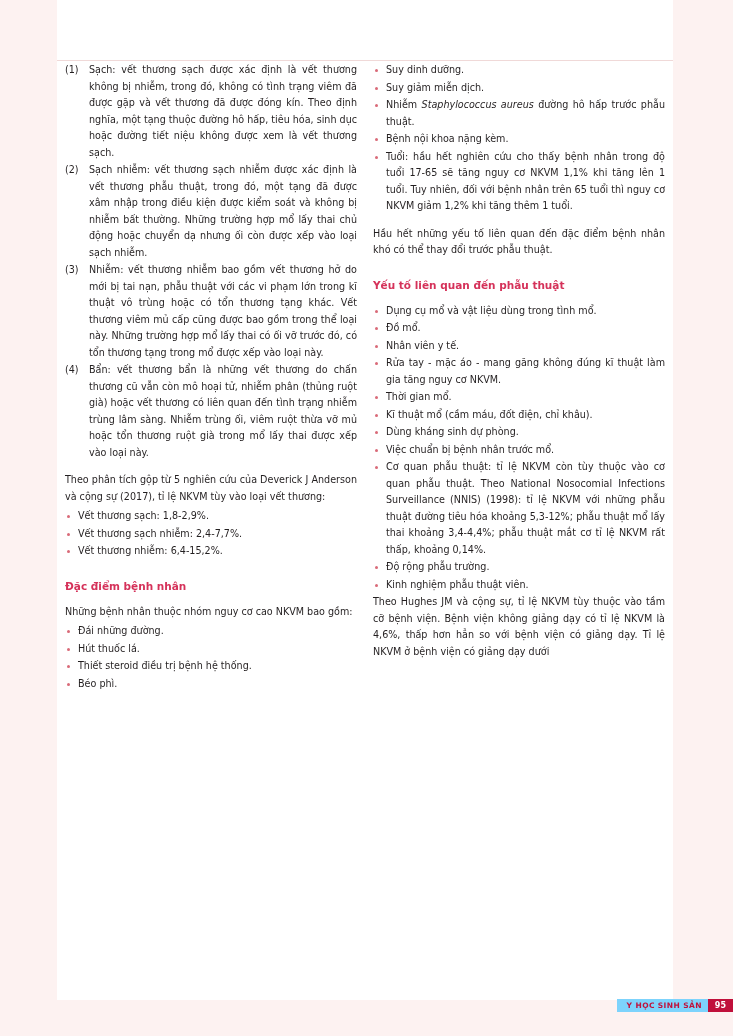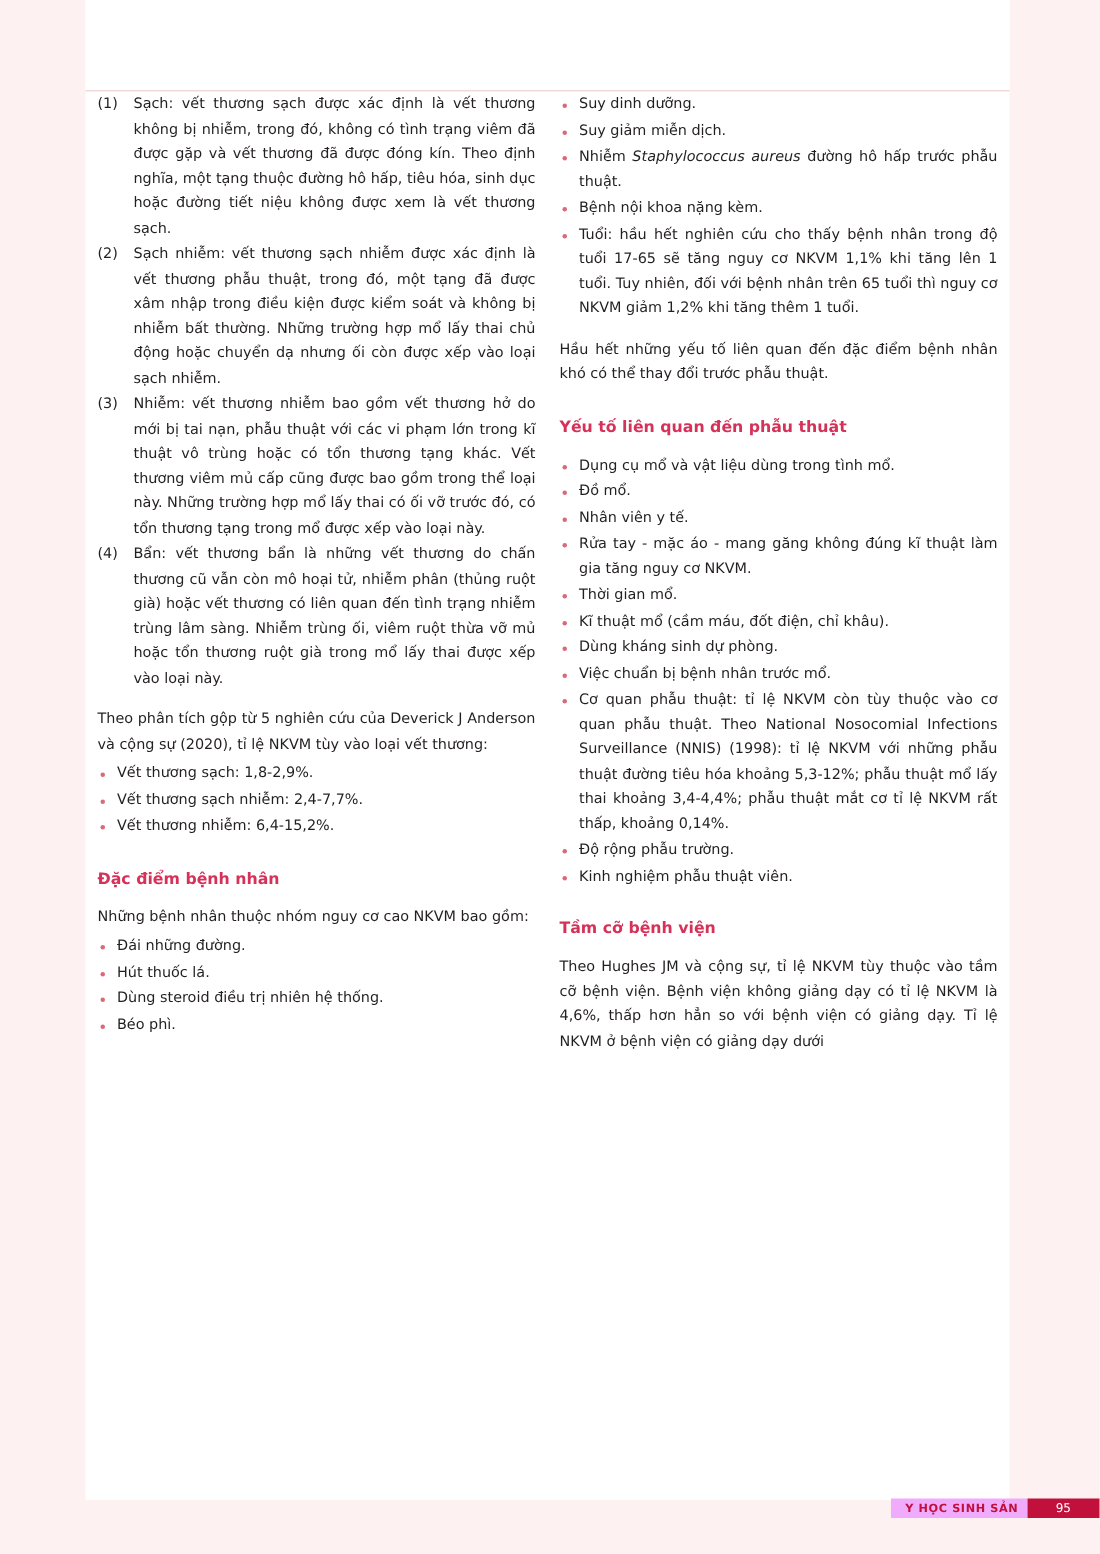--- a/index.html
+++ b/index.html
@@ -121,35 +121,35 @@
   
   .footer {
     position: absolute;
     right: 0px;
     bottom: 24px;
     display: flex;
     align-items: stretch;
     height: 13px;
   }
   .footer-label {
-    background: #f0abfc;
+    background: #7dd3fc;
     color: #c0103b;
     font-size: 7.5px;
     font-weight: bold;
     letter-spacing: 0.4px;
     padding: 0 6px 0 10px;
     display: flex;
     align-items: center;
   }
   .footer-page {
     background: #c0103b;
     color: #ffffff;
     font-size: 8px;
-    font-weight: normal;
-    padding: 0 19px;
+    font-weight: bold;
+    padding: 0 7px;
     display: flex;
     align-items: center;
   }
   
   .bottom-strip {
     position: absolute;
     left: 57px;
     bottom: 0;
     width: 616px;
     height: 36px;
@@ -180,36 +180,36 @@
         <li>
           <span class="num">(3)</span>
           <span class="body">Nhiễm: vết thương nhiễm bao gồm vết thương hở do mới bị tai nạn, phẫu thuật với các vi phạm lớn trong kĩ thuật vô trùng hoặc có tổn thương tạng khác. Vết thương viêm mủ cấp cũng được bao gồm trong thể loại này. Những trường hợp mổ lấy thai có ối vỡ trước đó, có tổn thương tạng trong mổ được xếp vào loại này.</span>
         </li>
         <li>
           <span class="num">(4)</span>
           <span class="body">Bẩn: vết thương bẩn là những vết thương do chấn thương cũ vẫn còn mô hoại tử, nhiễm phân (thủng ruột già) hoặc vết thương có liên quan đến tình trạng nhiễm trùng lâm sàng. Nhiễm trùng ối, viêm ruột thừa vỡ mủ hoặc tổn thương ruột già trong mổ lấy thai được xếp vào loại này.</span>
         </li>
       </ul>
 
-      <p class="para">Theo phân tích gộp từ 5 nghiên cứu của Deverick J Anderson và cộng sự (2020), tỉ lệ NKVM tùy vào loại vết thương:</p>
+      <p class="para">Theo phân tích gộp từ 5 nghiên cứu của Deverick J Anderson và cộng sự (2017), tỉ lệ NKVM tùy vào loại vết thương:</p>
 
       <ul class="bullets" style="margin-top:3px">
         <li>Vết thương sạch: 1,8-2,9%.</li>
         <li>Vết thương sạch nhiễm: 2,4-7,7%.</li>
         <li>Vết thương nhiễm: 6,4-15,2%.</li>
       </ul>
 
       <h2 class="section">Đặc điểm bệnh nhân</h2>
 
       <p class="txt">Những bệnh nhân thuộc nhóm nguy cơ cao NKVM bao gồm:</p>
 
       <ul class="bullets" style="margin-top:3px">
         <li>Đái những đường.</li>
         <li>Hút thuốc lá.</li>
-        <li>Dùng steroid điều trị nhiên hệ thống.</li>
+        <li>Thiết steroid điều trị bệnh hệ thống.</li>
         <li>Béo phì.</li>
       </ul>
 
     </div>
 
     <div class="col">
 
       <ul class="bullets">
         <li>Suy dinh dưỡng.</li>
         <li>Suy giảm miễn dịch.</li>
@@ -229,21 +229,20 @@
         <li>Rửa tay - mặc áo - mang găng không đúng kĩ thuật làm gia tăng nguy cơ NKVM.</li>
         <li>Thời gian mổ.</li>
         <li>Kĩ thuật mổ (cầm máu, đốt điện, chỉ khâu).</li>
         <li>Dùng kháng sinh dự phòng.</li>
         <li>Việc chuẩn bị bệnh nhân trước mổ.</li>
         <li>Cơ quan phẫu thuật: tỉ lệ NKVM còn tùy thuộc vào cơ quan phẫu thuật. Theo National Nosocomial Infections Surveillance (NNIS) (1998): tỉ lệ NKVM với những phẫu thuật đường tiêu hóa khoảng 5,3-12%; phẫu thuật mổ lấy thai khoảng 3,4-4,4%; phẫu thuật mắt cơ tỉ lệ NKVM rất thấp, khoảng 0,14%.</li>
         <li>Độ rộng phẫu trường.</li>
         <li>Kinh nghiệm phẫu thuật viên.</li>
       </ul>
 
-      <h2 class="section">Tầm cỡ bệnh viện</h2>
 
       <p class="txt">Theo Hughes JM và cộng sự, tỉ lệ NKVM tùy thuộc vào tầm cỡ bệnh viện. Bệnh viện không giảng dạy có tỉ lệ NKVM là 4,6%, thấp hơn hẳn so với bệnh viện có giảng dạy. Tỉ lệ NKVM ở bệnh viện có giảng dạy dưới</p>
 
     </div>
   </div>
 
   <div class="bottom-strip"></div>
 
   <div class="footer">
     <div class="footer-label">Y HỌC SINH SẢN</div>

